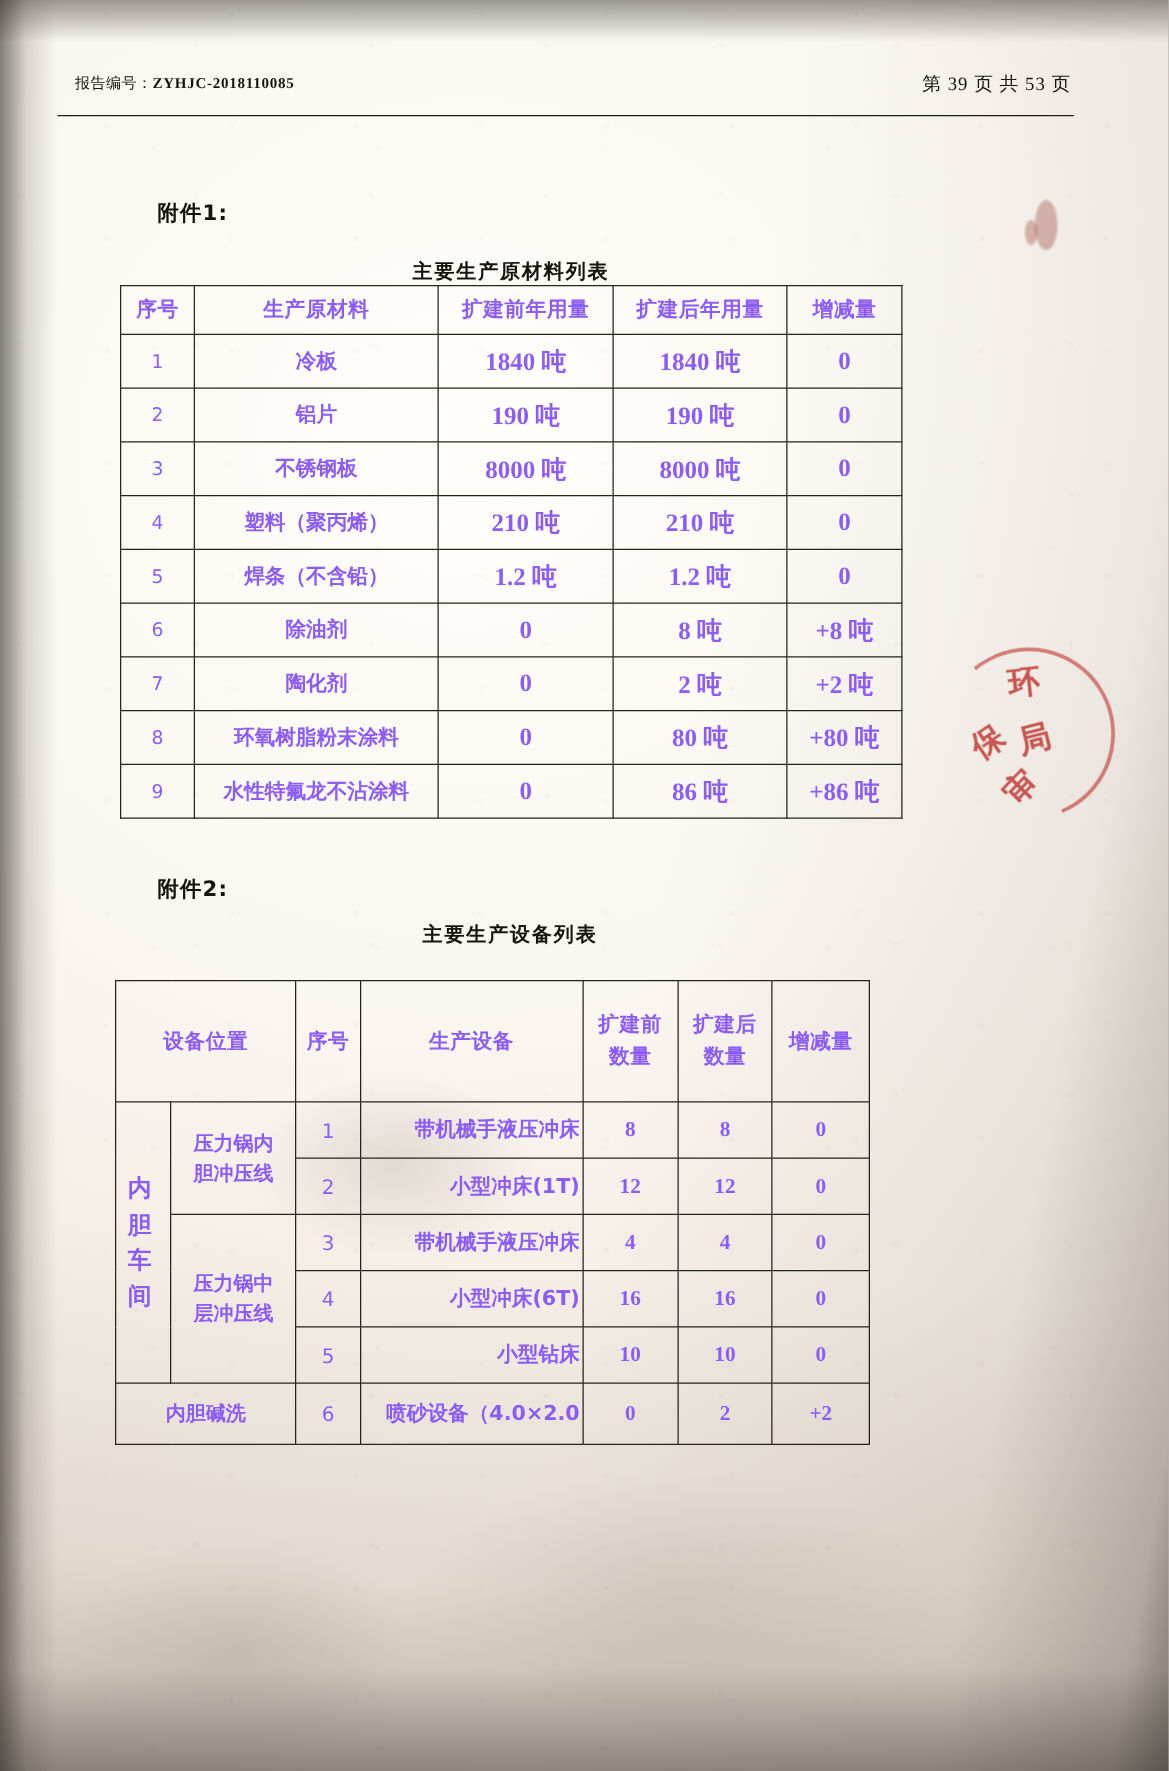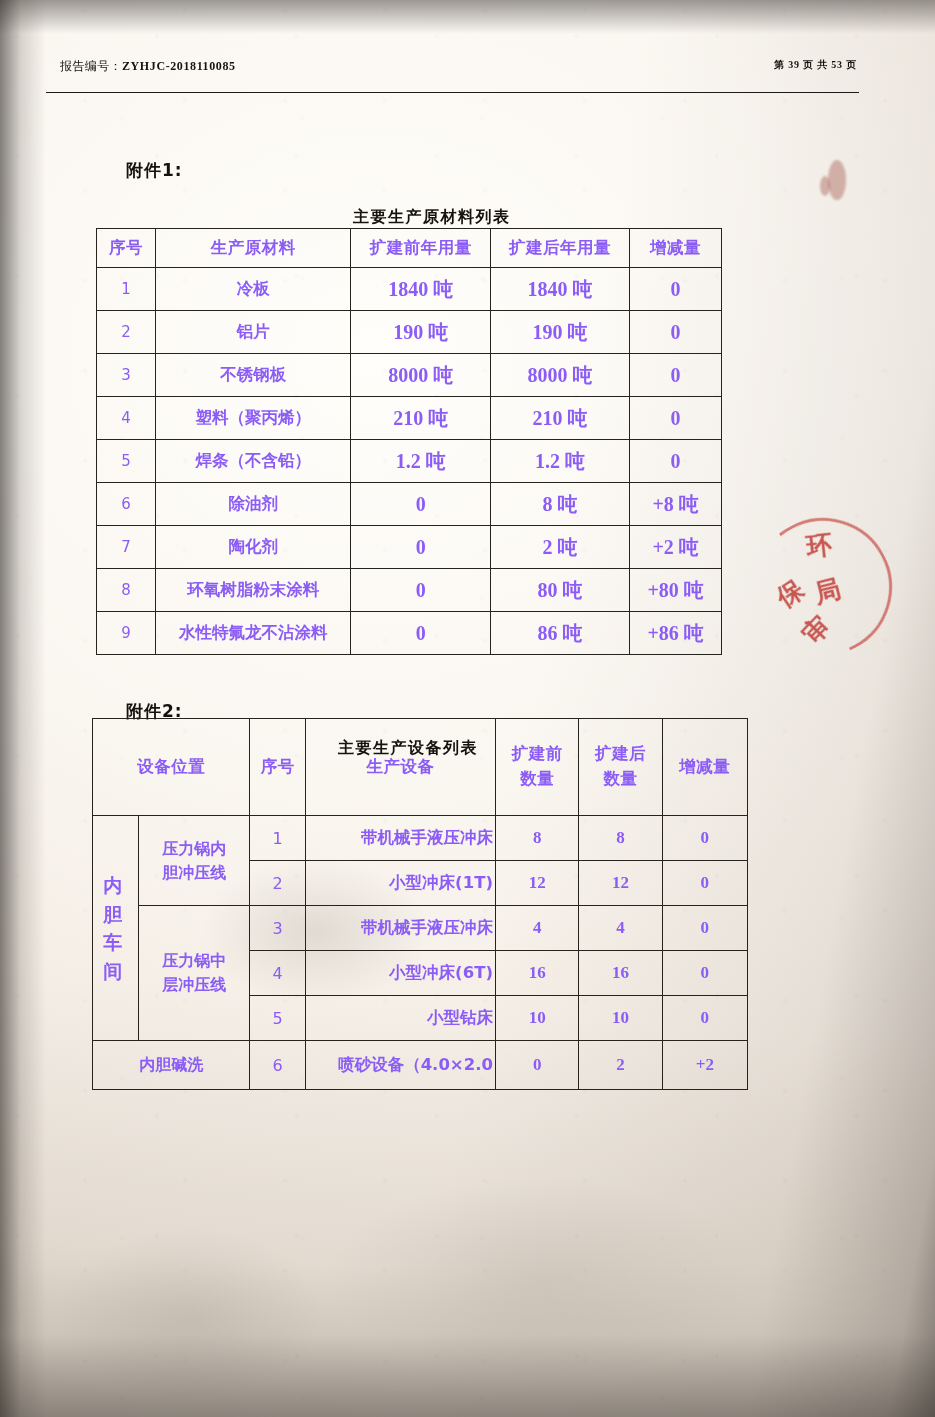--- a/index.html
+++ b/index.html
@@ -74,22 +74,22 @@
     font-size: 12px;
     letter-spacing: .4px;
     margin-left: 14px;
   }
   .header-left .code {
     font-family: "Liberation Serif", serif;
     font-weight: bold;
     letter-spacing: .6px;
   }
   .header-right {
-    font-size: 10px;
-    font-weight: bold;
+    font-size: 15px;
+    font-weight: normal;
     letter-spacing: .8px;
   }
   .header-rule {
     position: absolute;
     left: 46px;
     right: 76px;
     top: 92px;
     height: 1px;
     background: #1d1b16;
   }
@@ -152,22 +152,22 @@
   }
   #table-materials td.val, #table-materials td.delta {
     font-family: "Liberation Serif", serif;
     font-size: 20px;
     font-weight: bold;
   }
 
   
   #table-equipment {
     left: 92px;
-    top: 718px;
-    width: 656px;
+    top: 784px;
+    width: 604px;
   }
   #table-equipment th {
     font-weight: bold;
     font-size: 16.5px;
     letter-spacing: .5px;
   }
   #table-equipment td {
     font-size: 16px;
   }
   #table-equipment td.workshop {
@@ -274,21 +274,21 @@
 
   <div class="header">
     <div class="header-left">
       <span>报告编号：</span><span class="code">ZYHJC-2018110085</span>
     </div>
     <div class="header-right">第 39 页 共 53 页</div>
   </div>
   <div class="header-rule"></div>
 
   <div class="section-label" style="left:126px;top:159px;">附件1:</div>
-  <div class="table-caption" style="left:330px;top:207px;margin-left:23px;">主要生产原材料列表</div>
+  <div class="table-caption" style="left:330px;top:207px;">主要生产原材料列表</div>
 
   <table class="doc" id="table-materials">
     <thead>
       <tr>
         <th style="width:56px">序号</th>
         <th style="width:200px">生产原材料</th>
         <th style="width:140px">扩建前年用量</th>
         <th style="width:140px">扩建后年用量</th>
         <th style="width:90px">增减量</th>
       </tr>

